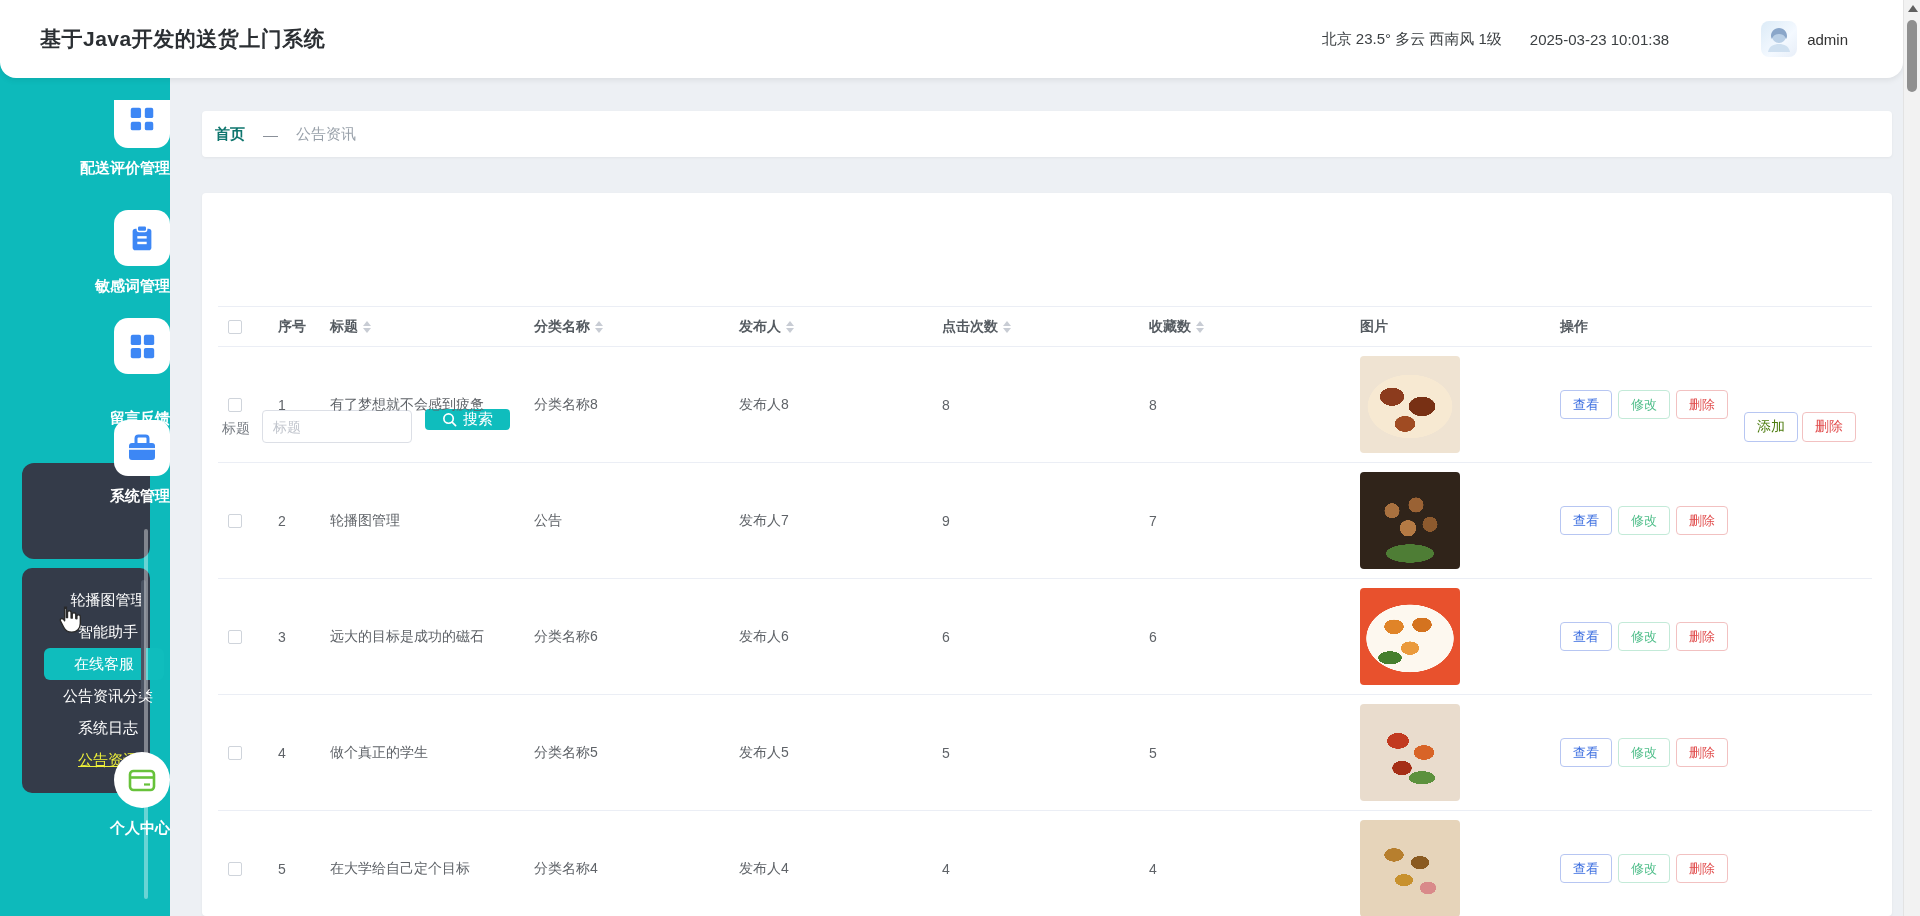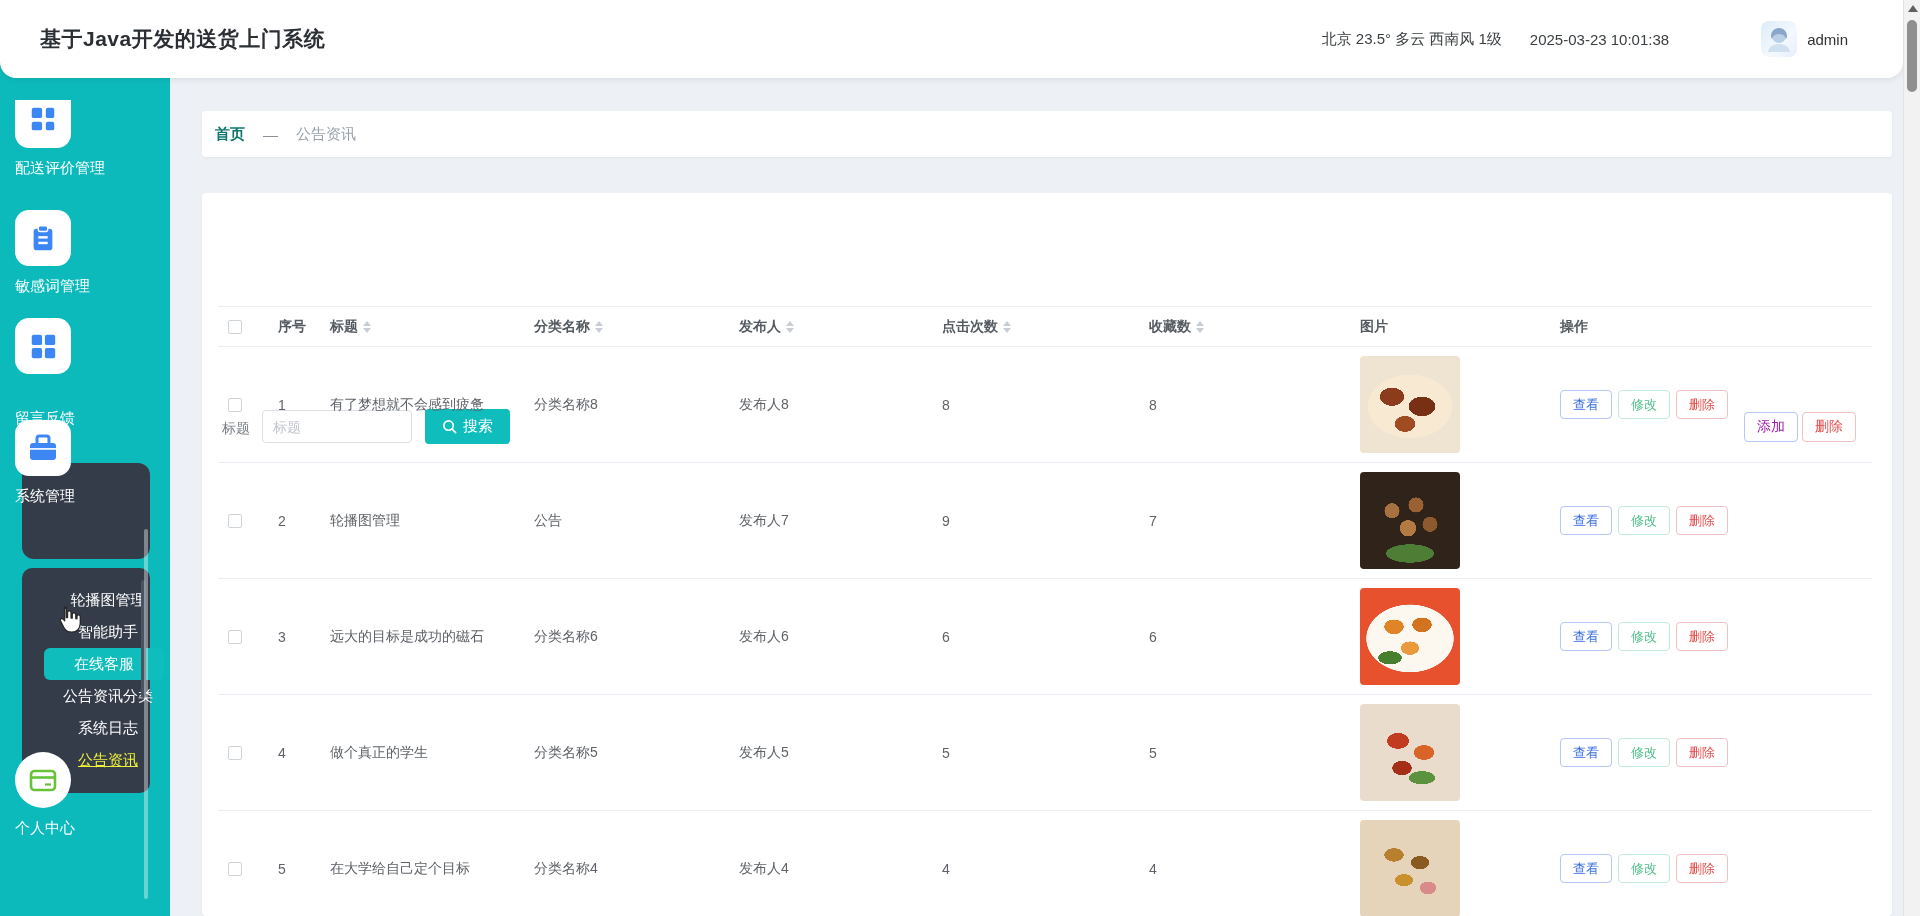--- a/index.html
+++ b/index.html
@@ -20,21 +20,21 @@
   .username { margin-left:10px; color:#333; }
 
   
   .page-scrollbar { position:absolute; right:0; top:0; width:17px; height:916px; background:#f2f2f2; border-left:1px solid #e3e3e3; z-index:9; }
   .scroll-arrow-up { position:absolute; top:5px; left:4px; width:0; height:0;
       border-left:5px solid transparent; border-right:5px solid transparent; border-bottom:7px solid #606060; }
   .scroll-thumb { position:absolute; top:20px; left:3px; width:10px; height:72px; background:#8f8f8f; border-radius:5px; }
 
   
   .sidebar { position:absolute; left:0; top:56px; width:170px; height:860px; background:#0dbabb; z-index:1; }
-  .side-item { position:absolute; left:15px; width:170px; display:flex; flex-direction:column; align-items:flex-start; cursor:pointer; }
+  .side-item { position:absolute; left:0; width:170px; display:flex; flex-direction:column; align-items:flex-end; cursor:pointer;font-weight:bold; }
   .icon-sq { width:56px; height:56px; background:#fff; border-radius:14px; display:flex; align-items:center; justify-content:center; overflow:hidden; }
   .icon-sq.clipped { height:48px; border-radius:0 0 14px 14px; }
   .icon-sq.clipped svg { margin-top:-10px; }
   .side-label { margin-top:11px; color:#fff; font-size:15px; }
   .active-box { position:absolute; left:22px; top:407px; width:128px; height:96px; background:#343b49; border-radius:12px; }
   .submenu { position:absolute; left:22px; top:512px; width:128px; height:225px; background:#343b49; border-radius:10px; padding-top:14px;padding-left:22px; }
   .sub-item { width:128px; height:32px; display:flex; align-items:center; justify-content:center; color:#fff; font-size:15px; cursor:pointer; }
   .sub-item.highlight { width:120px; margin:0 auto; background:#0fbdbd; border-radius:6px; }
   .sub-item.active-link { color:#eef039; text-decoration:underline; }
   .submenu-scrollbar { position:absolute; right:4px; top:12px; width:5px; height:118px; background:#4a5362; border-radius:3px; }
@@ -49,24 +49,24 @@
   .bc-current { color:#99a1aa; }
 
   .content-card { position:absolute; left:202px; top:193px; width:1690px; height:723px; background:#fff;
        border-radius:4px; box-shadow:0 1px 3px rgba(0,0,0,.05); overflow:hidden; }
 
   
   .search-label { position:absolute; left:20px; top:227px; font-size:14px; color:#767b82; }
   .search-input { position:absolute; left:60px; top:217px; width:150px; height:33px; border:1px solid #dcdfe6; border-radius:4px;
        padding:0 10px; font-size:14px; color:#606266; outline:none; font-family:inherit; }
   .search-input::placeholder { color:#c0c4cc; }
-  .btn-search { position:absolute; left:223px; top:216px; width:85px; height:35px; background:#0fbdbd; color:#fff;
+  .btn-search { position:absolute; left:223px; top:216px; width:85px; height:21px; background:#0fbdbd; color:#fff;
        border:none; border-radius:4px; font-size:15px; display:flex; align-items:center; justify-content:center; gap:6px; cursor:pointer; font-family:inherit; }
   .btn-plain { position:absolute; top:219px; width:54px; height:30px; border-radius:4px; background:#fff; font-size:14px; cursor:pointer; font-family:inherit; }
-  .btn-add { right:94px; border:1px solid #b7c6f2; color:#a21caf; }
+  .btn-add { right:94px; border:1px solid #b7c6f2; color:#4d7c0f; }
   .btn-del { right:36px; border:1px solid #f2c1c1; color:#e14b4b; }
   .toolbar-abs { position:absolute; left:0; top:0; width:100%; height:0; }
 
   
   .table { position:absolute; left:16px; top:113px; width:1654px; }
   .t-row { display:grid; grid-template-columns:44px 52px 204px 205px 203px 207px 211px 200px 1fr;
        align-items:center; border-bottom:1px solid #ebeef5; }
   .t-head { height:41px; border-top:1px solid #ebeef5; font-weight:700; color:#555b61; font-size:14px; }
   .t-body-row { height:116px; font-size:14px; color:#5f6368; }
   .cell { padding-left:16px; display:flex; align-items:center; }

